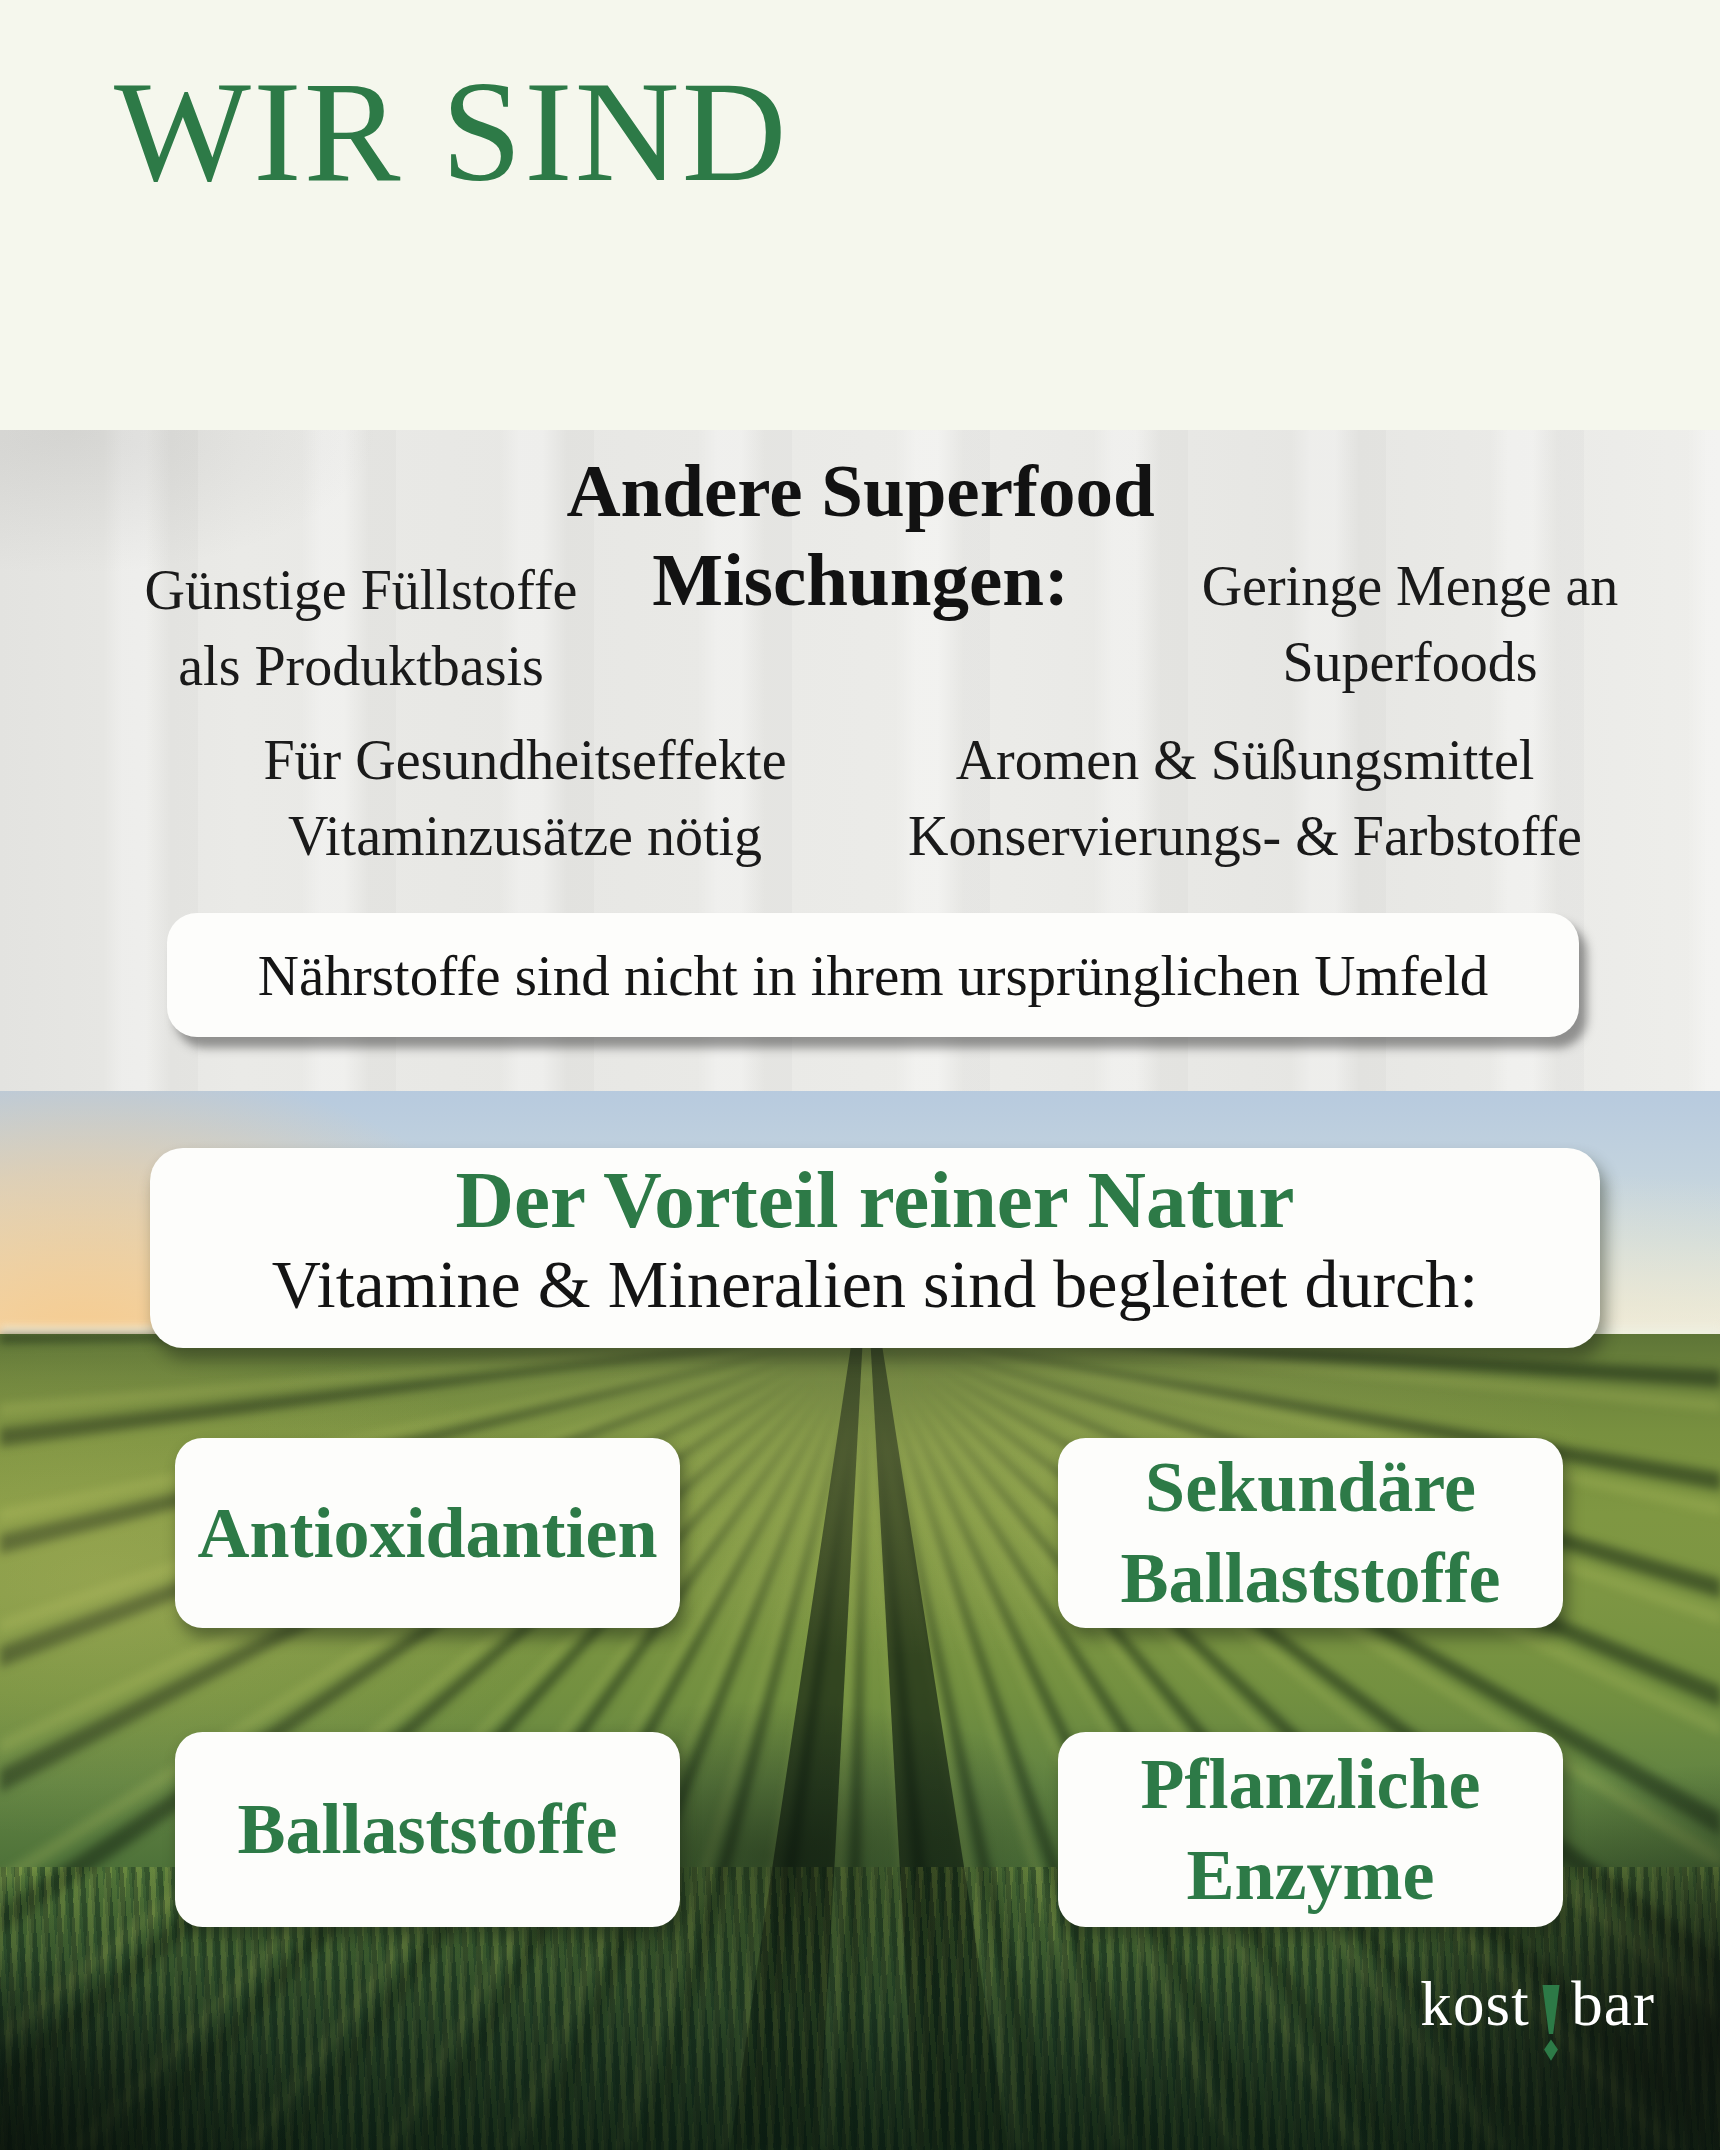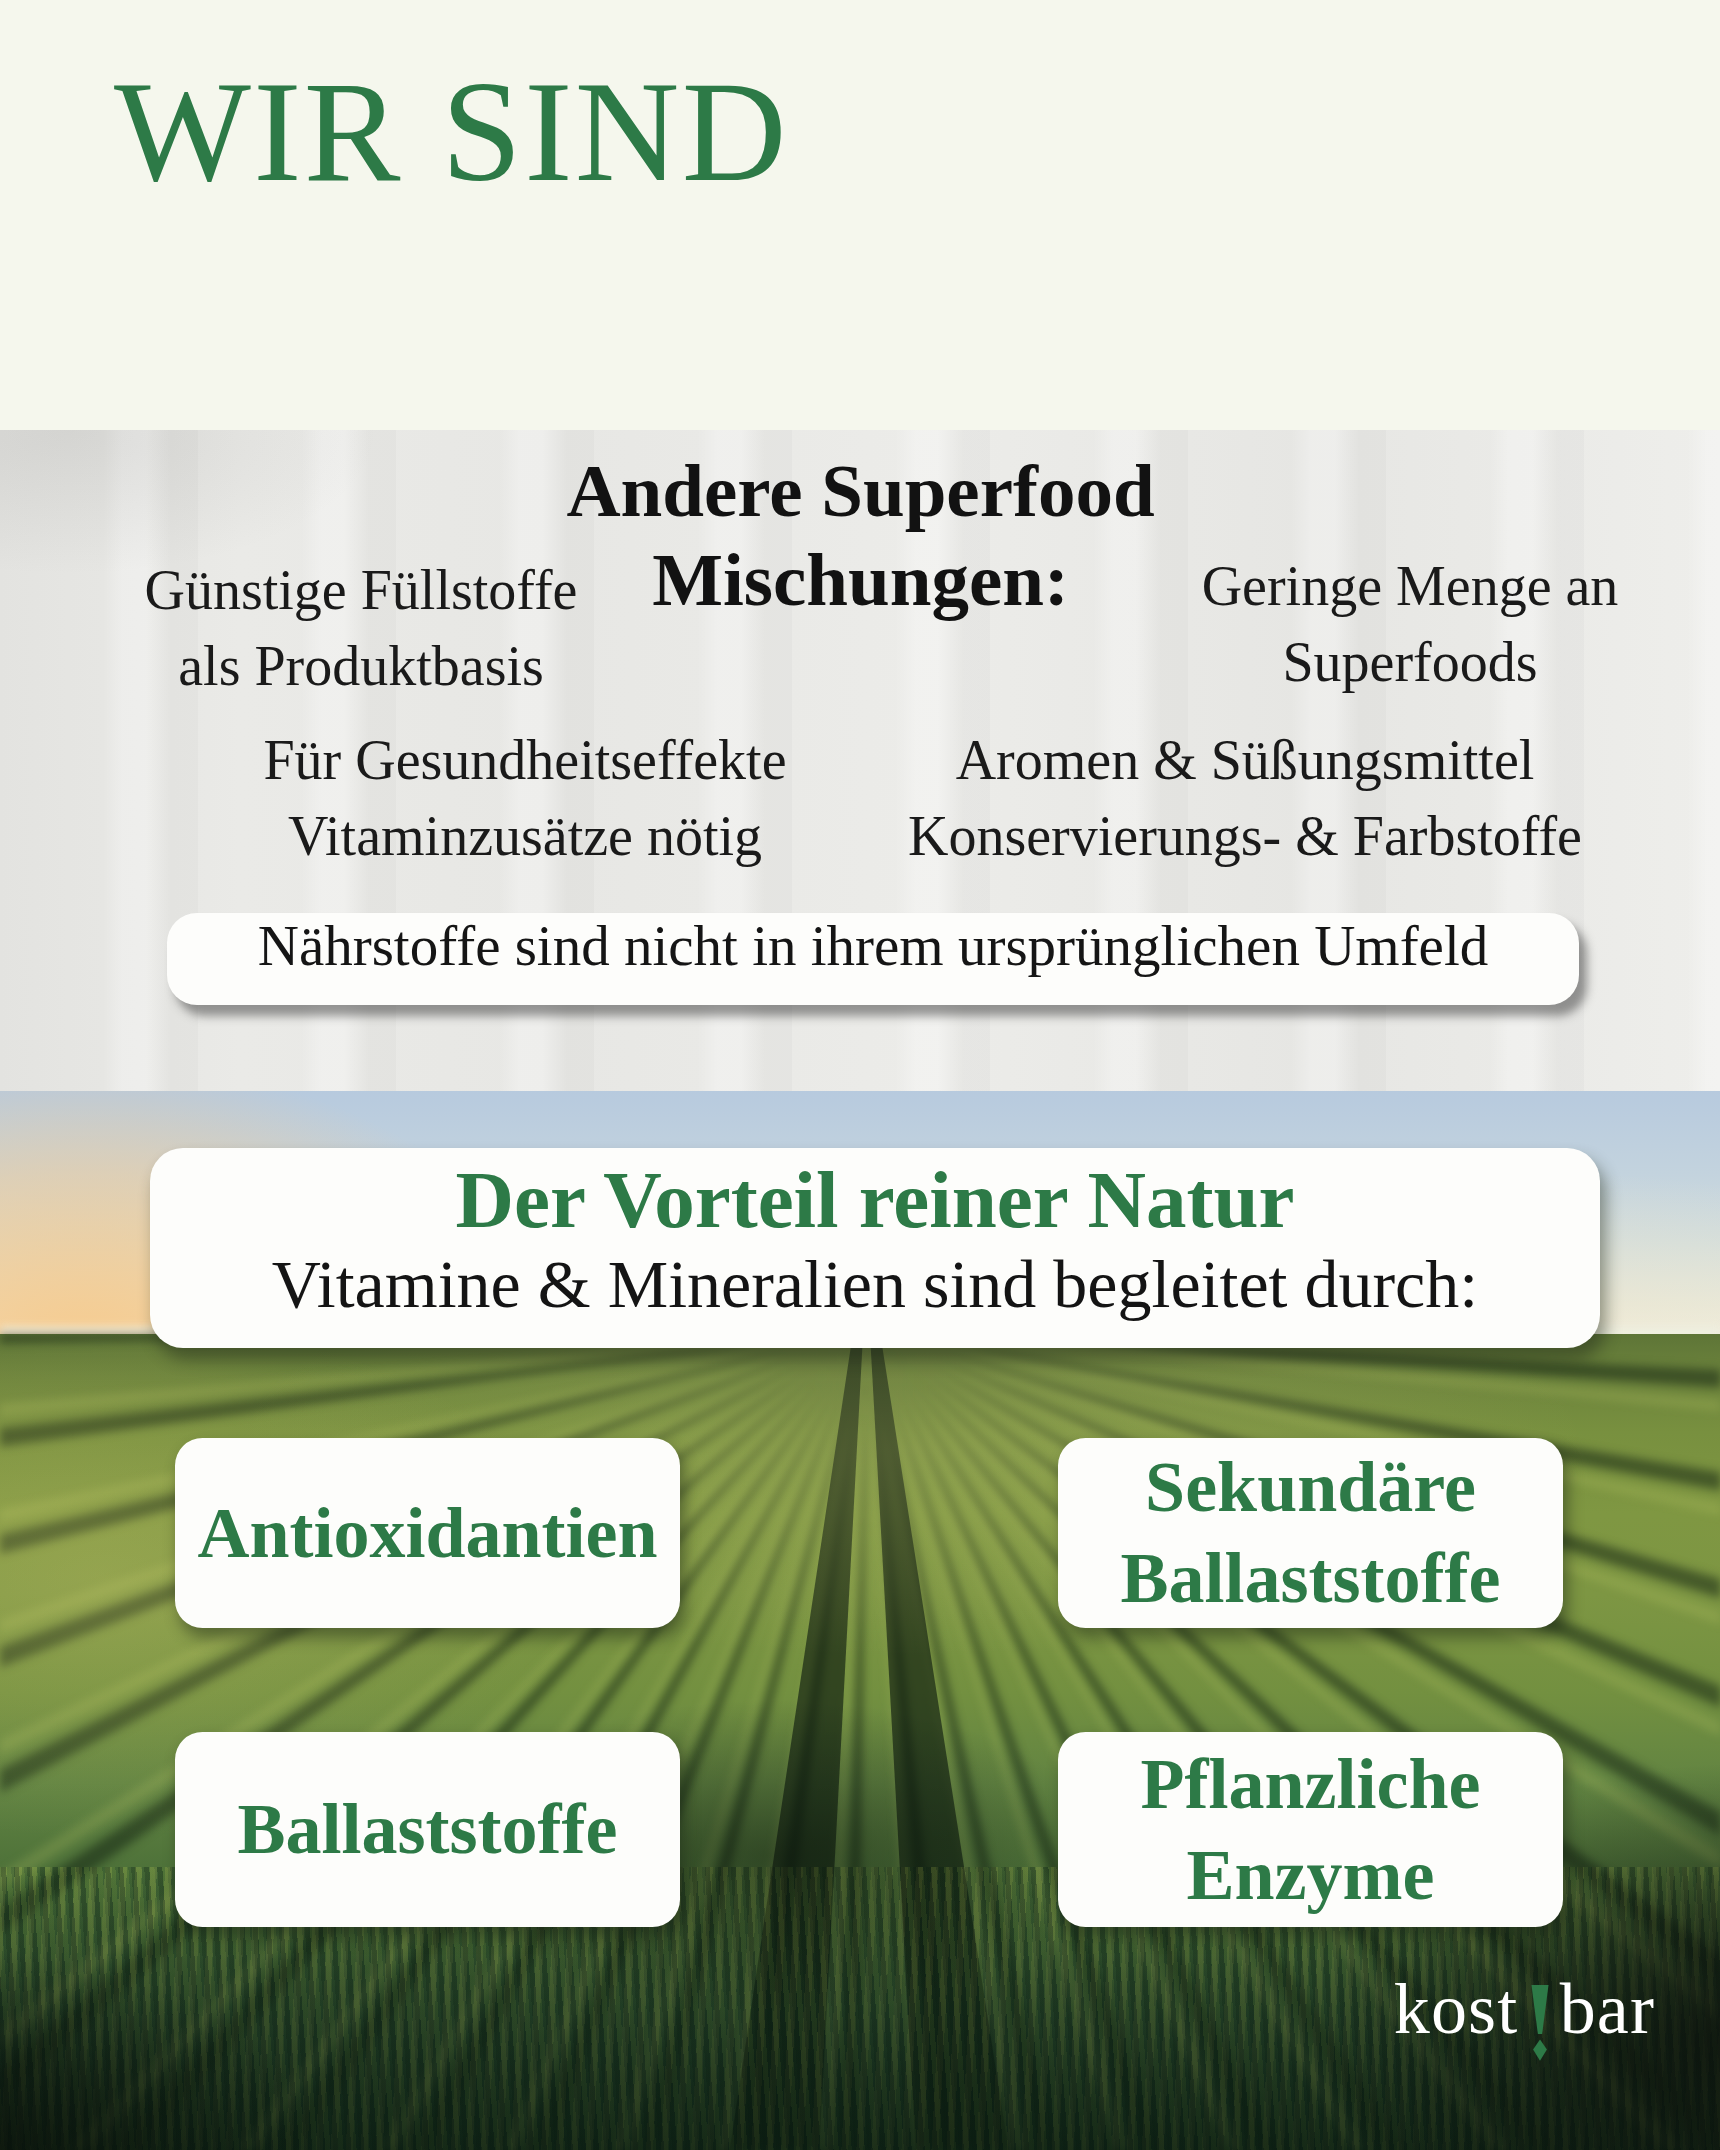--- a/index.html
+++ b/index.html
@@ -27,24 +27,24 @@
   .mid-heading { position: absolute; left: 0; top: 17px; width: 100%; text-align: center;
     font-weight: 700; font-size: 75px; line-height: 1.18; color: #121212; }
   .mid-heading span { display: block; }
   .point { position: absolute; transform: translateX(-50%); text-align: center;
     font-size: 56px; line-height: 1.36; color: #1a1a1a; white-space: nowrap; }
   .point span { display: block; }
   .p1 { left: 361px;  top: 122px; }
   .p2 { left: 1410px; top: 118px; }
   .p3 { left: 525px;  top: 292px; }
   .p4 { left: 1245px; top: 292px; }
-  .highlight-card { position: absolute; left: 167px; top: 483px; width: 1412px; height: 92px;
+  .highlight-card { position: absolute; left: 167px; top: 483px; width: 1412px; height: 124px;
     background: var(--card_white, #fdfdfb); border-radius: 30px;
     box-shadow: 8px 10.3px 9.2px rgba(58,58,58,0.5);
-    display: flex; justify-content: center;
+    display: flex; align-items: center; justify-content: center;
     font-size: 57px; color: #151515; }
 
   
   .sec-photo { position: absolute; left: 0; top: 1091px; width: 1721px; height: 1252px; background: #4a6436; }
   .sky { position: absolute; left: 0; top: 0; width: 100%; height: 243px;
     background:
       radial-gradient(660px 413px at 5% 110%, rgba(246,199,134,0.95) 0%, rgba(246,203,144,0.5) 45%, rgba(246,203,144,0) 72%),
       radial-gradient(860px 298px at 88% 112%, rgba(241,228,198,0.55) 0%, rgba(241,228,198,0) 65%),
       linear-gradient(180deg, #b7cade 0%, #c3d3de 34%, #d3dedd 62%, #e6e9dd 88%, #eff0e4 100%); }
   .horizon { position: absolute; left: 0; top: 236px; width: 100%; height: 10.3px;
@@ -87,21 +87,21 @@
     background: var(--card_white, #fdfdfb); border-radius: 27.5px;
     box-shadow: 4.6px 9.2px 15px rgba(25,35,20,0.45);
     display: flex; align-items: center; justify-content: center; text-align: center;
     font-size: 72px; font-weight: 700; color: var(--green, #2d7a47); line-height: 1.26; padding: 0 23px; }
   .b1 { left: 175px;  top: 347px;  height: 190px; }
   .b2 { left: 1058px; top: 347px;  height: 190px; }
   .b3 { left: 175px;  top: 641px; height: 195px; }
   .b4 { left: 1058px; top: 641px; height: 195px; }
 
   .brand { position: absolute; right: 66px; top: 882px; display: flex; align-items: flex-start;
-    color: var(--logo_white, #ffffff); font-size: 72px; line-height: 1; font-weight: 400; letter-spacing: 1.1px; }
+    color: var(--logo_white, #ffffff); font-size: 63px; line-height: 1; font-weight: 400; letter-spacing: 1.1px; }
   .bw { display: block; }
   .bmark { width: 22px; height: 80px; margin: 11.5px 9.2px 0 10.3px; fill: var(--green, #2d7a47); }
 </style>
 </head>
 <body>
 
 <div class="poster">
 
   <section class="sec-top">
     <h1 class="title">

